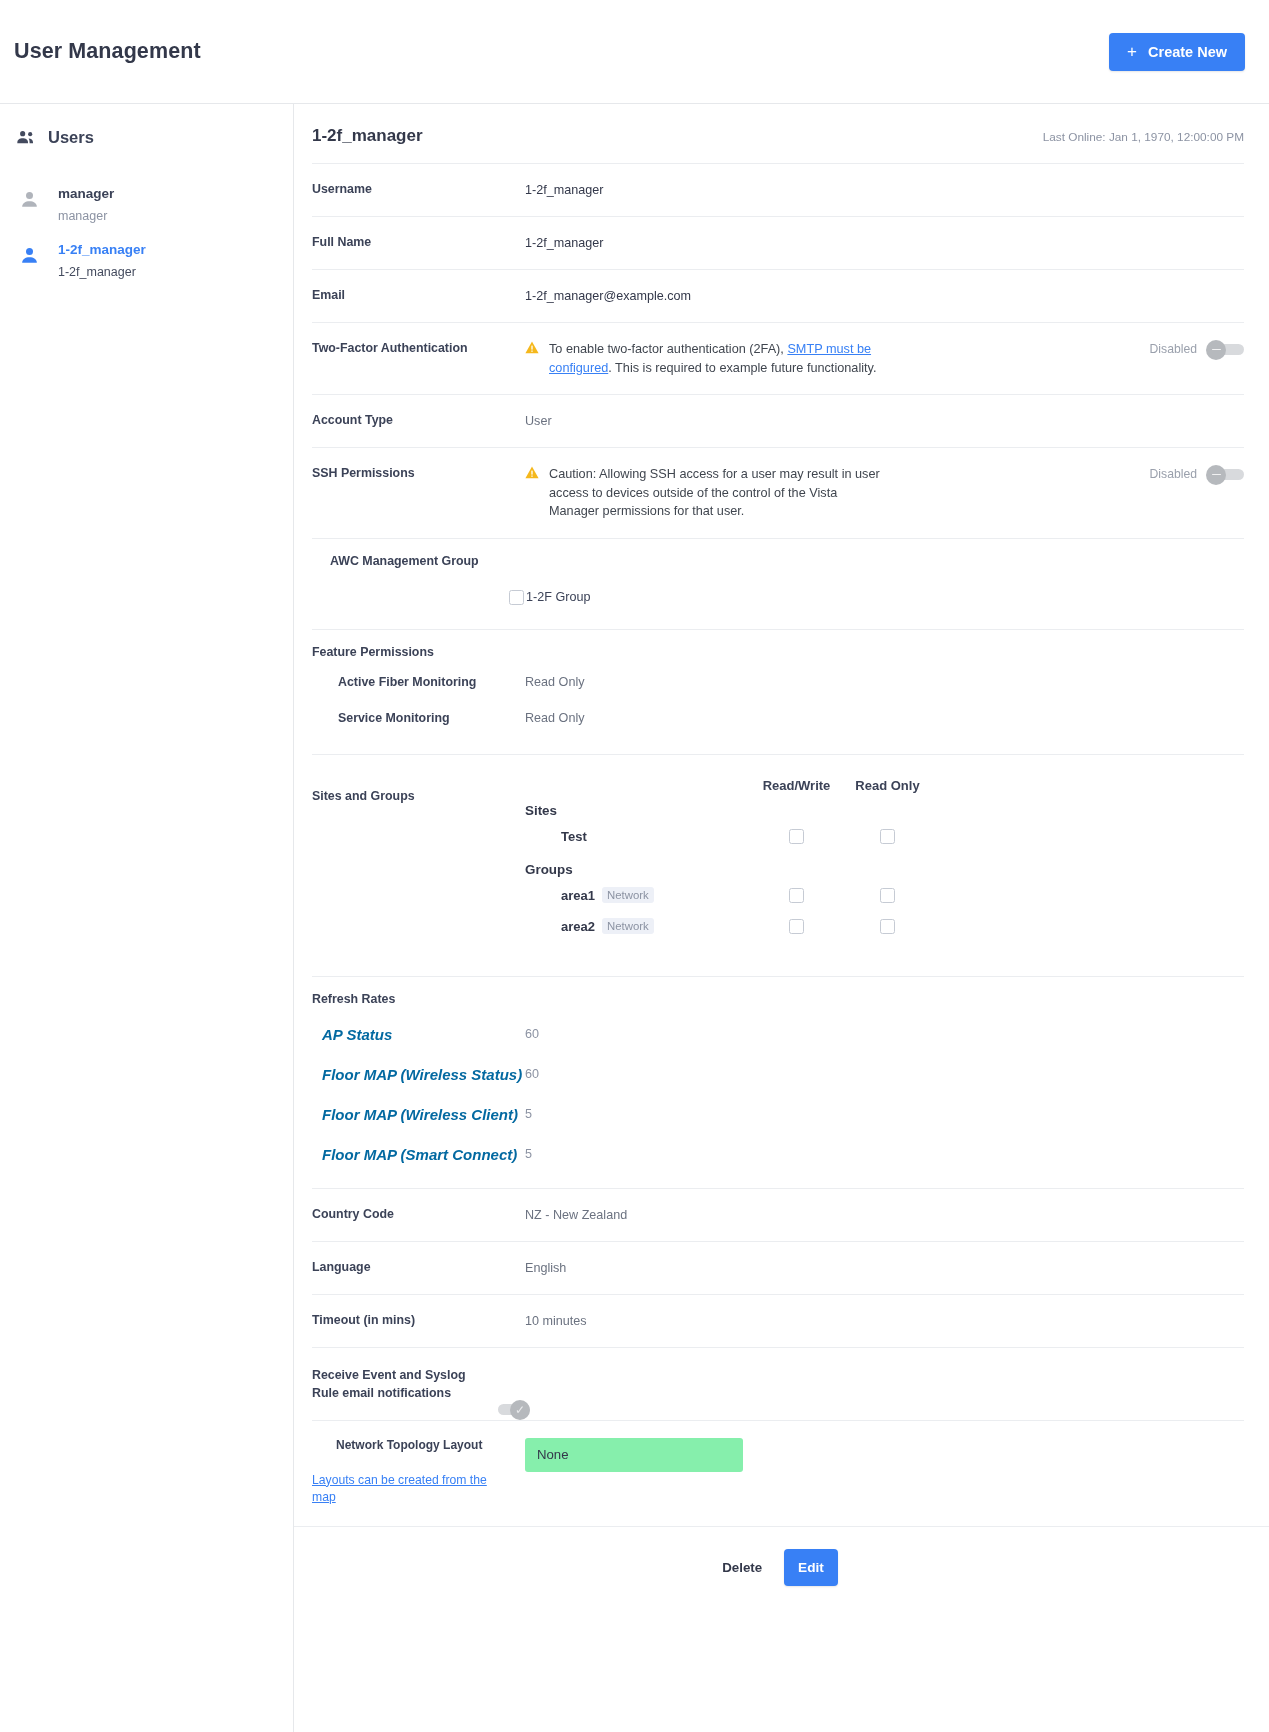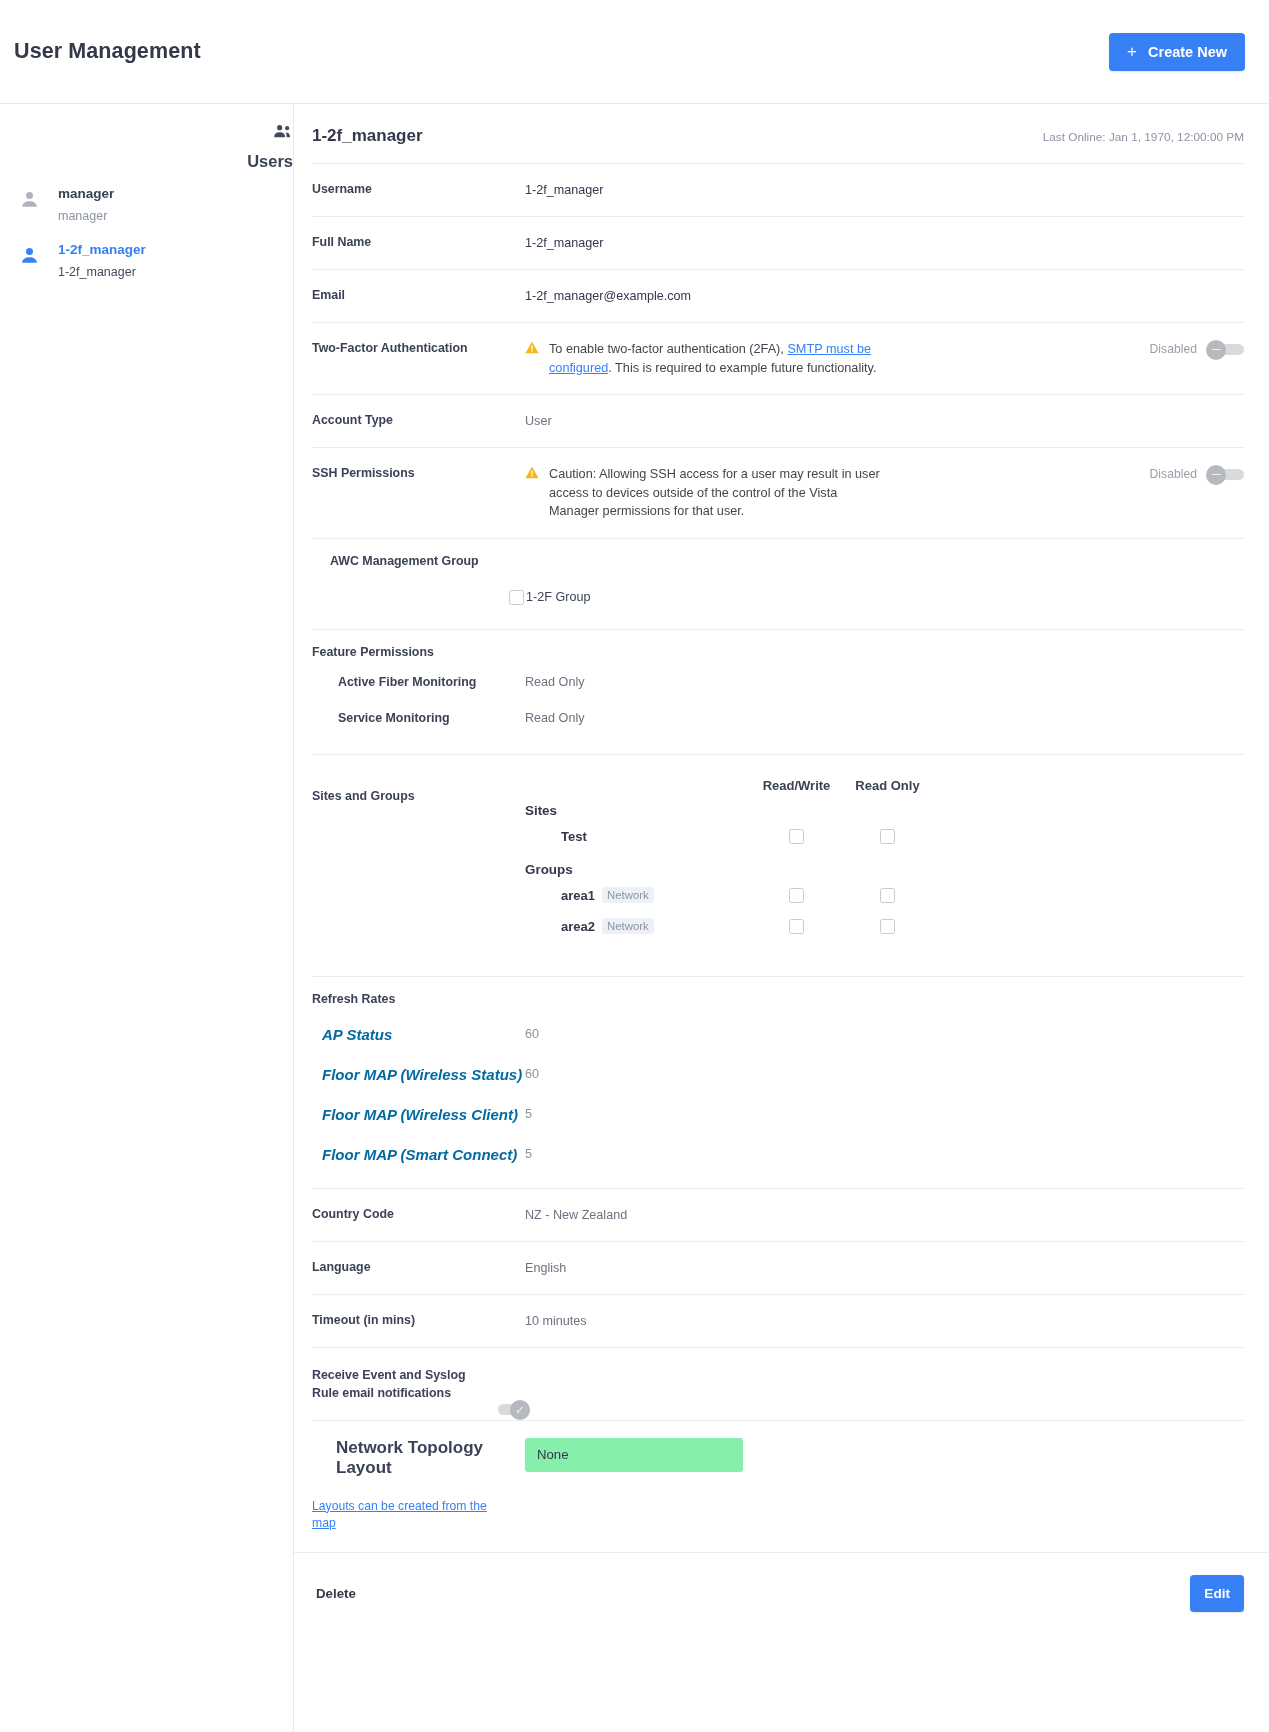--- a/index.html
+++ b/index.html
@@ -36,22 +36,22 @@
   .btn-primary .plus { font-size:17px; font-weight:400; line-height:1; }
 
   
   .body { flex:1; display:flex; min-height:0; }
   .sidebar {
     width: 294px; flex:none; background:#fff;
     border-right:1px solid #e6e8eb;
     padding-top: 18px;
   }
   .sidebar-head {
-    display:flex; align-items:flex-end; gap:12px;
-    padding: 0 0 0 16px; height: 30px; flex-direction: column;
+    display:flex; align-items:center; gap:12px;
+    padding: 0 0 0 16px; height: 30px;
   }
   .sidebar-head .label { font-size:16.5px; font-weight:700; color:#3b4257; }
   .icon-group { width:20px; height:18px; display:block; color:#434a5e; }
   .user-list { margin-top: 24px; }
   .user-item {
     display:flex; align-items:flex-start; gap:0;
     padding: 5px 0 5px 0; cursor:pointer; position:relative;
   }
   .user-avatar { width:58px; flex:none; display:flex; justify-content:center; padding-top:8px; }
   .avatar-svg { width:21px; height:21px; display:block; }
@@ -144,35 +144,35 @@
 
   
   .rr-wrap { border-top:1px solid #ebedf0; padding: 15px 0 14px 0; }
   .rr-title { font-size:12.4px; font-weight:700; color:#3b4257; padding-left:0px; }
   .rr-row { display:flex; align-items:center; padding: 12px 0 11px 0; }
   .rr-row .rlbl { width:213px; flex:none; padding-left:10px; font-size:15px; font-weight:700; color:#0369a1;font-style:italic; }
   .rr-row .rval { font-size:12.6px; color:#8c93a3; }
 
   .topology-row { display:flex; align-items:flex-start; border-top:1px solid #ebedf0; padding: 17px 0 20px 0; }
   .topology-left { width:213px; flex:none; }
-  .topology-left .t1 { font-size:17px; font-weight:700; color:#3b4257;padding-left:24px; }
+  .topology-left .t1 { font-size:12px; font-weight:700; color:#3b4257;padding-left:24px; }
   .topology-left .t2 { font-size:12.2px; margin-top:20px; line-height:17px; max-width:176px; }
   .topology-left .t2 a { color:#3880f5; text-decoration:underline; }
   .topology-box {
     background:#86efac; border-radius:3px; width:218px; height:34px;
     display:flex; align-items:center; padding: 0 12px;
     font-size:13.2px; color:#33384a;
   }
 
   .notif-row { display:flex; align-items:flex-end; border-top:1px solid #ebedf0; padding: 18px 0 18px 0; }
   .notif-left { width:213px; flex:none; font-size:12.4px; font-weight:700; color:#3b4257; line-height:18px; max-width:180px; }
 
   .footer-actions {
     border-top:1px solid #ebedf0;
-    display:flex; align-items:center; justify-content:space-between; gap:18px;
+    display:flex; align-items:center; justify-content:center; gap:18px;
     padding: 22px 25px 18px 18px; margin-top: 0;
   }
   .btn-text {
     background:none; border:none; font-family:"Liberation Sans", sans-serif;
     font-size:13.3px; font-weight:700; color:#33384a; cursor:pointer; padding:6px 4px;
   }
   .btn-edit {
     background:#3880f5; color:#fff; border:none; border-radius:4px;
     height:37px; min-width:48px; padding: 0 14px;
     font-size:13.6px; font-weight:700; cursor:pointer;

